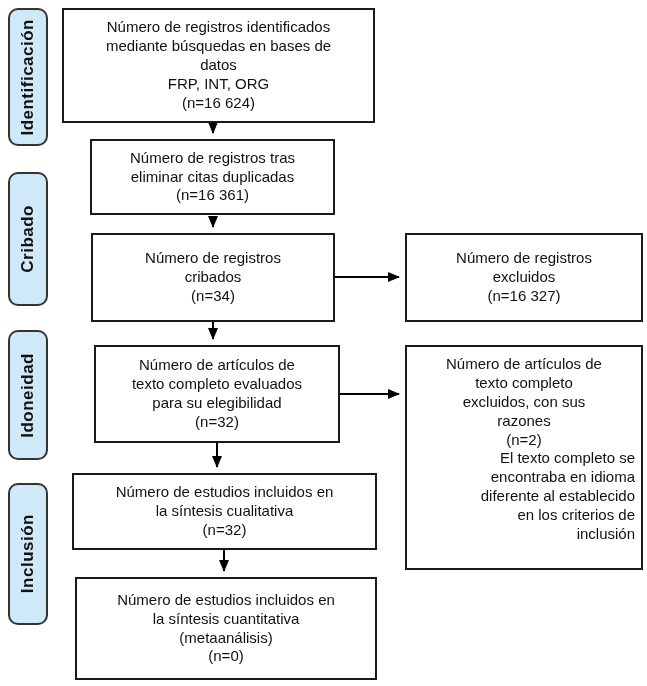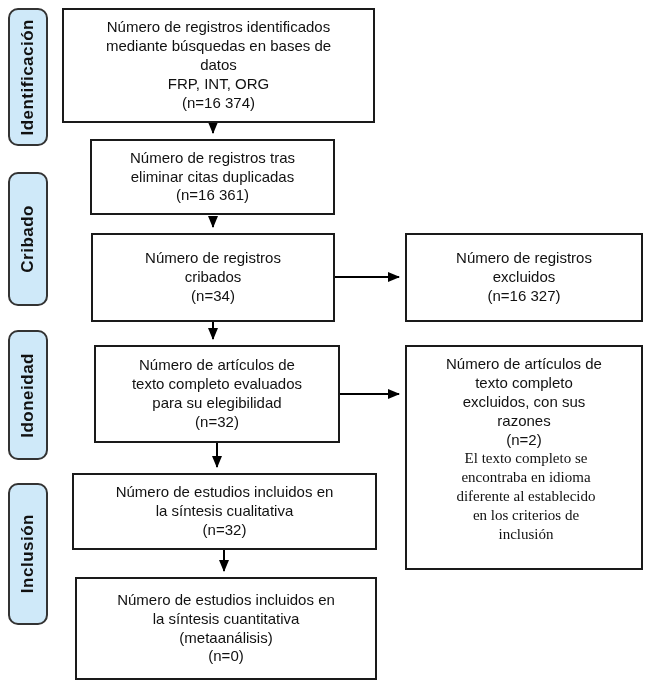--- a/index.html
+++ b/index.html
@@ -41,25 +41,24 @@
     border:2px solid var(--box-border);
     box-sizing:border-box;
     display:flex;flex-direction:column;
     align-items:center;justify-content:center;
     text-align:center;
     font-size:15px;line-height:1.26;
     white-space:pre-line;
     padding:2px 4px;
   }
   .box .reason{
-    text-align:center;
+    text-align:right;
     align-self:stretch;
     white-space:pre-line;
     padding:0 2px 0 6px;
-    font-family:Liberation Serif, serif;
   }
   .box .hdr{white-space:pre-line;}
 </style>
 </head>
 <body>
 
 <div class="canvas">
 
   <svg class="arrows" width="647" height="686">
     <defs>
@@ -86,21 +85,21 @@
     <span>Idoneidad</span>
   </div>
   <div class="stage" style="left:8px;top:483px;width:40px;height:142px;">
     <span>Inclusión</span>
   </div>
 
   <div class="box" style="left:62px;top:8px;width:313px;height:115px;">Número de registros identificados
 mediante búsquedas en bases de
 datos
 FRP, INT, ORG
-(n=16 374)</div>
+(n=16 624)</div>
 
   <div class="box" style="left:90px;top:139px;width:245px;height:76px;">Número de registros tras
 eliminar citas duplicadas
 (n=16 361)</div>
 
   <div class="box" style="left:91px;top:233px;width:244px;height:89px;">Número de registros
 cribados
 (n=34)</div>
 
   <div class="box" style="left:405px;top:233px;width:238px;height:89px;">Número de registros

